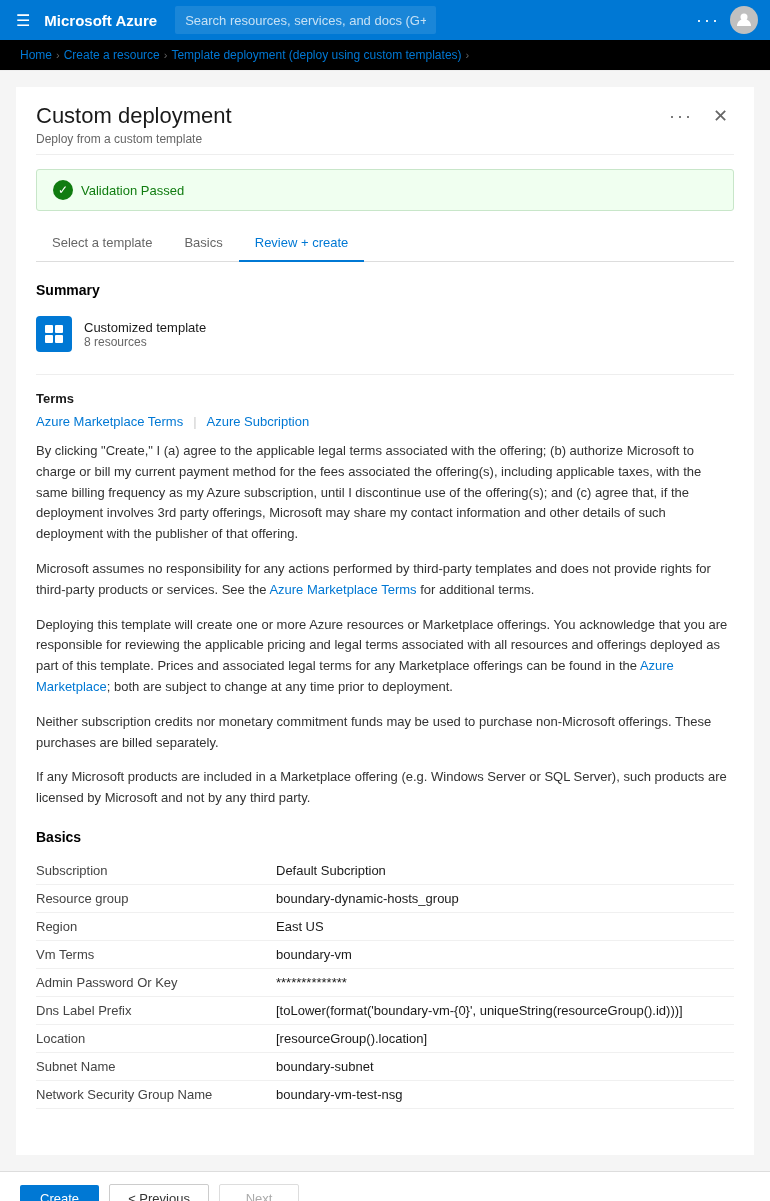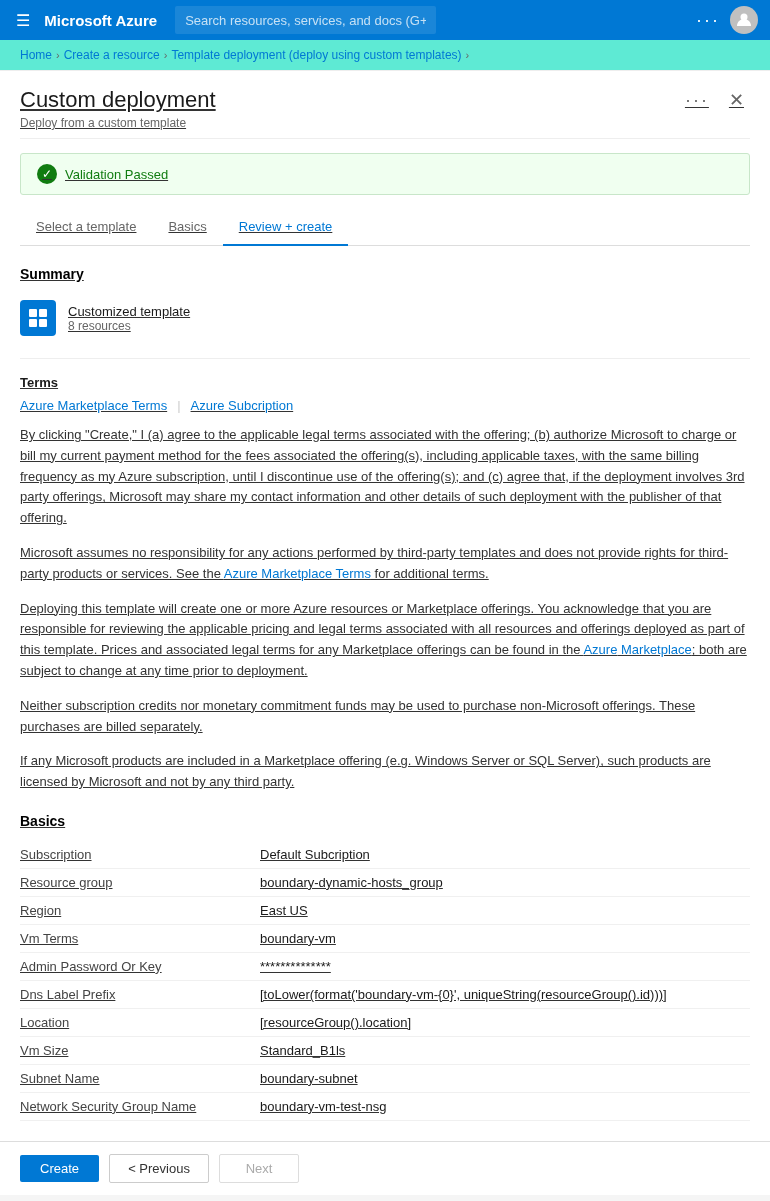--- a/index.html
+++ b/index.html
@@ -9,26 +9,26 @@
     .topbar { background: #0078d4; display: flex; align-items: center; height: 40px; padding: 0 12px; gap: 10px; }
     .topbar-hamburger { color: white; font-size: 16px; cursor: pointer; padding: 4px; }
     .topbar-logo { color: white; font-weight: 600; font-size: 15px; margin-right: 8px; white-space: nowrap; }
     .topbar-search { flex: 1; max-width: 420px; height: 28px; border: none; border-radius: 2px; padding: 0 10px; font-size: 13px; background: #1a86d8; color: white; outline: none; }
     .topbar-search::placeholder { color: rgba(255,255,255,0.75); }
     .topbar-spacer { flex: 1; }
     .topbar-dots { color: white; font-size: 18px; cursor: pointer; letter-spacing: 2px; }
     .topbar-avatar { width: 28px; height: 28px; border-radius: 50%; background: #c0c0c0; display: flex; align-items: center; justify-content: center; color: #555; font-size: 14px; cursor: pointer; }
 
     
-    .breadcrumb { background: #5eead4; padding: 8px 20px; font-size: 12px; color: #0078d4; display: flex; align-items: center; gap: 4px; border-bottom: 1px solid #eee; }
+    .breadcrumb { background: #000000; padding: 8px 20px; font-size: 12px; color: #0078d4; display: flex; align-items: center; gap: 4px; border-bottom: 1px solid #eee; }
     .breadcrumb a { color: #0078d4; text-decoration: none; }
     .breadcrumb-sep { color: #666; font-size: 11px; }
 
     
-    .main-container { background: white; margin: 0; padding: 0 20px 20px 20px; min-height: calc(1201px - 40px - 33px - 60px); text-decoration: underline; }
+    .main-container { background: white; margin: 16px; padding: 0 20px 20px 20px; min-height: calc(1201px - 40px - 33px - 60px); }
 
     
     .page-header { display: flex; align-items: flex-start; padding: 16px 0 8px 0; border-bottom: 1px solid #eee; }
     .page-header-content { flex: 1; }
     .page-title { font-size: 22px; font-weight: 300; color: #1a1a1a; }
     .page-subtitle { font-size: 12px; color: #666; margin-top: 3px; }
     .page-header-actions { display: flex; gap: 8px; align-items: center; }
     .header-dots { font-size: 18px; color: #666; cursor: pointer; letter-spacing: 2px; padding: 2px 6px; }
     .close-btn { font-size: 18px; color: #666; cursor: pointer; background: none; border: none; padding: 2px 6px; }
 
@@ -190,24 +190,20 @@
   </tr>
           <tr>
     <td>Dns Label Prefix</td>
     <td>[toLower(format('boundary-vm-{0}', uniqueString(resourceGroup().id)))]</td>
   </tr>
           <tr>
     <td>Location</td>
     <td>[resourceGroup().location]</td>
   </tr>
           <tr>
-    <td>Vm Size</td>
-    <td>Standard_B1ls</td>
-  </tr>
-          <tr>
     <td>Subnet Name</td>
     <td>boundary-subnet</td>
   </tr>
           <tr>
     <td>Network Security Group Name</td>
     <td>boundary-vm-test-nsg</td>
   </tr>
         </tbody>
     </table>
   </div>

